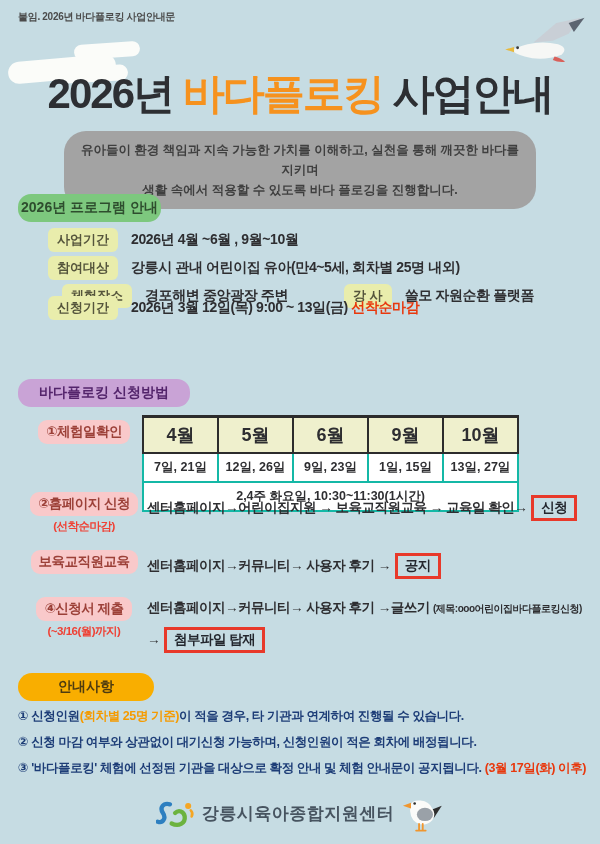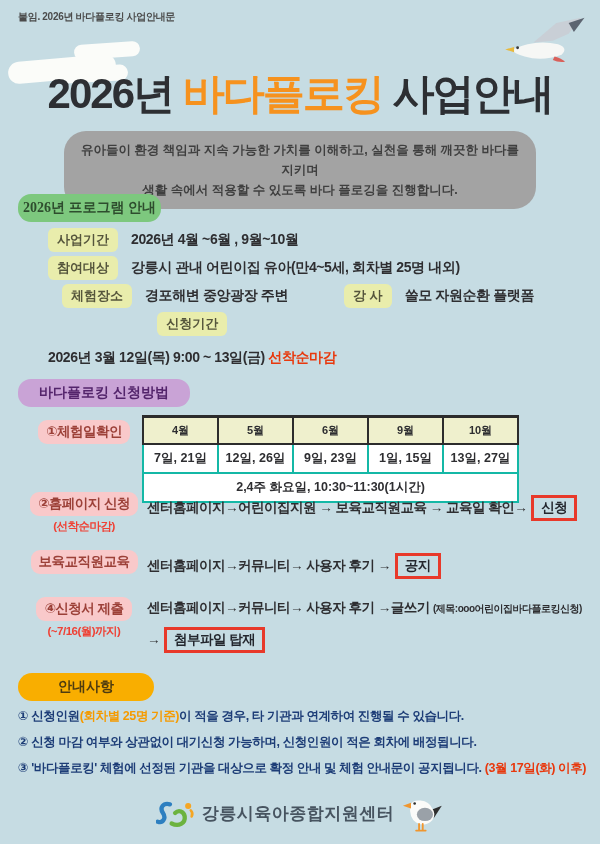--- a/index.html
+++ b/index.html
@@ -10,43 +10,43 @@
   .cloud.c1{left:74px;top:43px;width:66px;height:15px;border-radius:10px;transform:rotate(-4deg);}
   .cloud.c2{left:8px;top:58px;width:108px;height:22px;border-radius:14px;transform:rotate(-5deg);}
   .cloud.c3{left:58px;top:66px;width:70px;height:16px;border-radius:10px;transform:rotate(-3deg);}
   .gull-top{position:absolute;right:12px;top:16px;width:88px;height:60px;}
   .title{position:absolute;top:66px;left:0;right:0;margin:0;text-align:center;font-size:42px;font-weight:900;
          color:#2d2f33;letter-spacing:-2px;white-space:nowrap;}
   .title .hl{color:#f6921e;}
   .intro{position:absolute;top:131px;left:50%;transform:translateX(-50%);width:452px;background:#a3a3a3;
          border-radius:22px;padding:9px 10px;text-align:center;font-size:12.5px;font-weight:bold;color:#3f3f3f;line-height:1.6;}
   .badge{position:absolute;left:18px;border-radius:13px;text-align:center;font-weight:bold;font-size:14px;padding:5px 0;white-space:nowrap;}
-  .badge.green{top:194px;width:143px;background:#7dc87e;color:#2e4d2e;font-family:Liberation Serif, serif;}
+  .badge.green{top:194px;width:143px;background:#7dc87e;color:#2e4d2e;}
   .badge.purple{top:379px;width:172px;background:#c9a3d6;color:#53246b;}
   .badge.orange{top:673px;width:136px;background:#f9ae00;color:#4e3c10;border-radius:16px;}
   .prow{position:absolute;left:48px;display:flex;align-items:center;gap:13px;white-space:nowrap;}
-  .prow.r1{top:228px;}.prow.r2{top:256px;}.prow.r3{top:284px;margin-left:14px;}.prow.r4{top:312px;flex-direction:column;}
+  .prow.r1{top:228px;}.prow.r2{top:256px;}.prow.r3{top:284px;margin-left:14px;}.prow.r4{top:296px;}
   .plabel{background:#e9edac;border-radius:6px;padding:3px 9px;font-size:13px;font-weight:bold;color:#55553c;}
   .plabel.wide{letter-spacing:14px;padding-right:0;padding-left:9px;}
   .plabel.wide span{letter-spacing:0;padding-right:9px;}
   .pval{font-size:14px;font-weight:bold;color:#2e2e31;letter-spacing:-0.4px;}
   .pval.fixed{width:186px;}
   .red{color:#e8380d;}
   .step-label{position:absolute;left:24px;width:120px;text-align:center;}
   .step-label.s1{top:420px;}.step-label.s2{top:492px;}.step-label.s3{top:550px;}.step-label.s4{top:597px;}
   .spill{display:inline-block;background:#f9c9ca;border-radius:9px;padding:3px 8px;font-size:13.5px;font-weight:bold;
          color:#9c4038;white-space:nowrap;letter-spacing:-0.5px;}
   .ssub{display:block;margin-top:3px;font-size:11.5px;font-weight:bold;color:#ef4135;letter-spacing:-0.5px;}
   .spath{position:absolute;left:147px;font-size:13.5px;font-weight:bold;color:#2e2e31;white-space:nowrap;letter-spacing:-0.5px;}
   .spath.p2{top:495px;}.spath.p3{top:553px;}.spath.p4a{top:599px;}.spath.p4b{top:627px;}
   .rbox{display:inline-block;border:3px solid #e8392a;padding:1px 7px;margin-left:4px;color:#23262d;}
   .psmall{font-size:10px;letter-spacing:-0.5px;}
   table.sched{position:absolute;left:142px;top:415px;border-collapse:collapse;background:#ffffff;}
   table.sched th{background:#eff0cd;border:2px solid #2c2c2c;border-top:3px solid #2c2c2c;width:73px;
-                 font-size:11px;font-weight:bold;color:#2e2e31;padding:5px 0;}
+                 font-size:18px;font-weight:bold;color:#2e2e31;padding:5px 0;}
   table.sched td{border:2px solid #14b8a6;font-size:12.5px;font-weight:bold;color:#2e2e31;text-align:center;padding:5px 2px;white-space:nowrap;}
   .note{position:absolute;left:18px;font-size:12.5px;font-weight:bold;color:#1d3d77;white-space:nowrap;letter-spacing:-0.4px;}
   .note.n1{top:708px;}.note.n2{top:734px;}.note.n3{top:760px;}
   .acc{color:#f59b00;}
   .footer{position:absolute;left:0;right:0;top:790px;height:46px;display:flex;justify-content:center;align-items:center;gap:6px;}
   .org{font-size:17px;font-weight:bold;color:#475460;letter-spacing:0.5px;}
 </style>
 </head>
 <body>
 
@@ -129,21 +129,21 @@
   </div>
   <div class="spath p2"><span>센터홈페이지→어린이집지원 → 보육교직원교육 → 교육일 확인→</span><span class="rbox">신청</span></div>
 
   <div class="step-label s3">
     <span class="spill">보육교직원교육</span>
   </div>
   <div class="spath p3"><span>센터홈페이지→커뮤니티→ 사용자 후기 →</span><span class="rbox">공지</span></div>
 
   <div class="step-label s4">
     <span class="spill">④신청서 제출</span>
-    <span class="ssub">(~7/16(월)까지)</span>
+    <span class="ssub">(~3/16(월)까지)</span>
   </div>
   <div class="spath p4a"><span>센터홈페이지→커뮤니티→ 사용자 후기 →글쓰기 </span><span class="psmall">(제목:ooo어린이집바다플로킹신청)</span></div>
   <div class="spath p4b"><span>→</span><span class="rbox">첨부파일 탑재</span></div>
 
   <div class="badge orange">안내사항</div>
 
   <div class="note n1"><span>① 신청인원</span><span class="acc">(회차별 25명 기준)</span><span>이 적을 경우, 타 기관과 연계하여 진행될 수 있습니다.</span></div>
   <div class="note n2"><span>② 신청 마감 여부와 상관없이 대기신청 가능하며, 신청인원이 적은 회차에 배정됩니다.</span></div>
   <div class="note n3"><span>③ '바다플로킹' 체험에 선정된 기관을 대상으로 확정 안내 및 체험 안내문이 공지됩니다. </span><span class="red">(3월 17일(화) 이후)</span></div>
 

